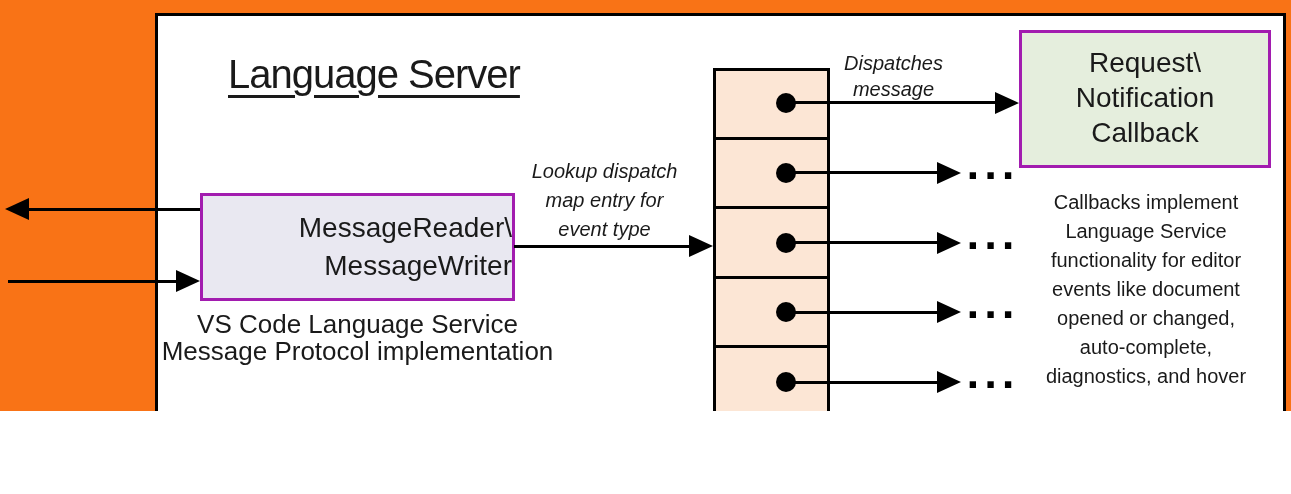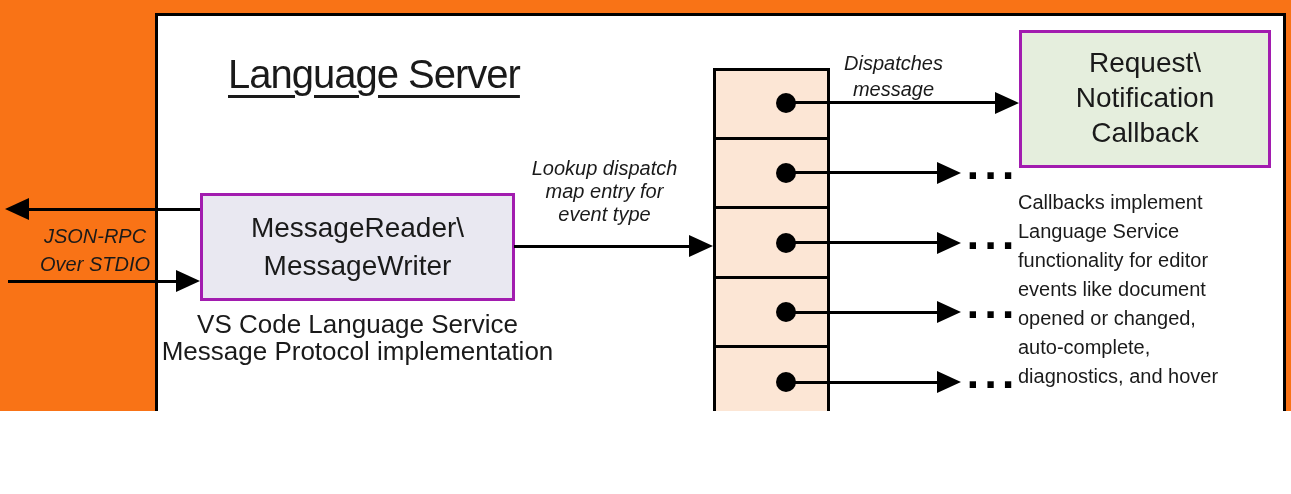--- a/index.html
+++ b/index.html
@@ -23,40 +23,40 @@
     text-decoration-thickness:3px;
     text-underline-offset:7px;
     white-space:pre-line;
   }
   .node-box{
     box-sizing:border-box;border:3px solid #a21caf;
     text-align:center;white-space:pre-line;
   }
   .reader-box{
     left:200px;top:193px;width:315px;height:108px;
-    font-size:28px;line-height:38px;padding-top:13px;
+    font-size:28px;line-height:38px;padding-top:13px;text-align:right;
   }
   .callback-box{
     left:1019px;top:30px;width:252px;height:138px;
     font-size:28px;line-height:35px;padding-top:12px;
   }
   .caption{
     text-align:center;white-space:pre-line;
     font-size:26px;line-height:27px;
   }
   .reader-caption{left:150px;top:311px;width:415px;}
   .map-caption{left:645px;top:424px;width:255px;}
   .note{
     left:1018px;top:188px;width:256px;
-    text-align:left;white-space:pre-line;
+    text-align:center;white-space:pre-line;
     font-size:20px;line-height:29px;
   }
   .ann{
     font-style:italic;text-align:center;white-space:pre-line;
-    font-size:20px;line-height:23px;
+    font-size:20px;line-height:29px;
   }
   .io-label{left:20px;top:222px;width:150px;line-height:28px;}
   .lookup-label{left:512px;top:157px;width:185px;}
   .dispatches-label{left:836px;top:50px;width:115px;line-height:26px;}
   .dispatch-map{
     left:713px;top:68px;width:117px;height:349px;
     box-sizing:border-box;border:3px solid #000;
     display:flex;flex-direction:column;
   }
   .map-cell{flex:1;}
@@ -83,22 +83,20 @@
   <div class="abs outer-box"></div>
 
   <div class="abs title">Language Server</div>
 
   <div class="abs node-box reader-box" style="background: rgb(233, 232, 241);">MessageReader\
 MessageWriter</div>
 
   <div class="abs caption reader-caption">VS Code Language Service
 Message Protocol implementation</div>
 
-  <div class="abs ann io-label">JSON-RPC
-Over STDIO</div>
 
   <div class="abs ann lookup-label">Lookup dispatch
 map entry for
 event type</div>
 
   <div class="abs ann dispatches-label">Dispatches
 message</div>
 
   <div class="abs dispatch-map">
       <div class="map-cell" style="background: rgb(252, 230, 213);"></div>

